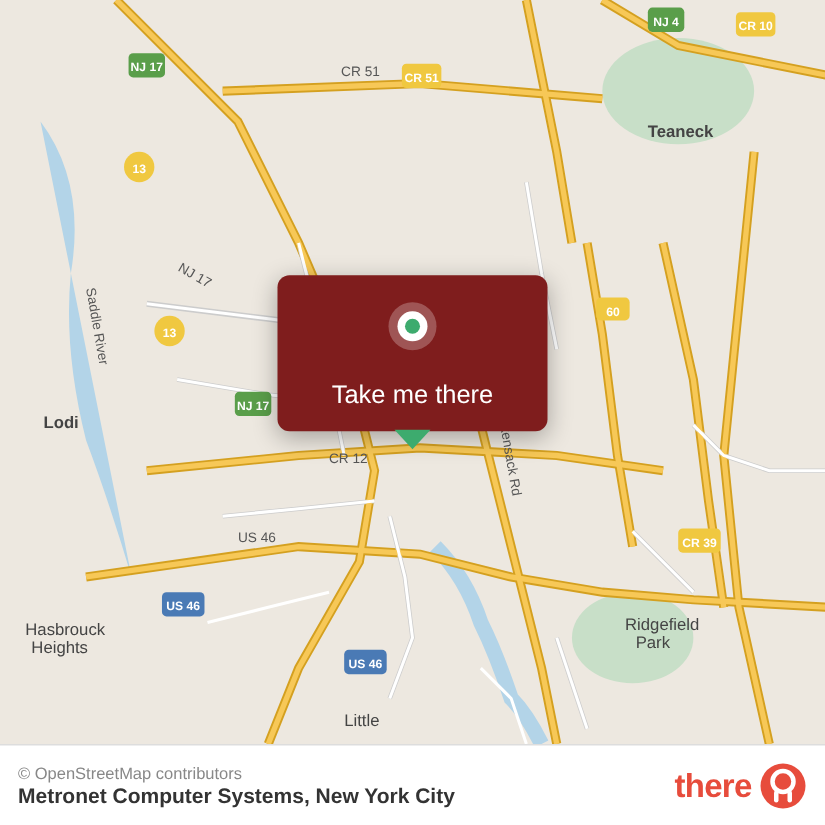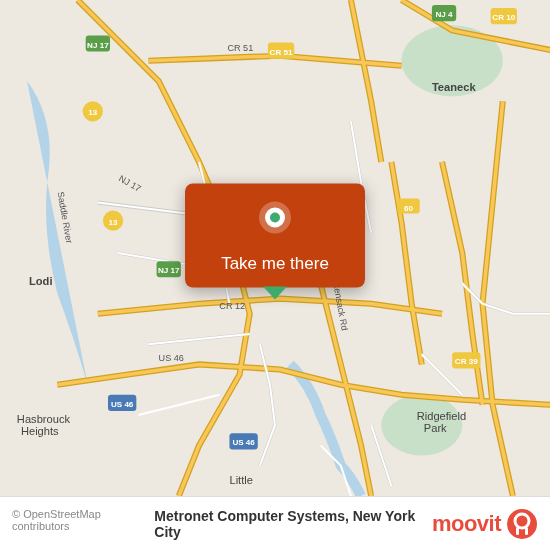--- a/index.html
+++ b/index.html
@@ -35,21 +35,21 @@
       position: absolute;
       top: 0; left: 0;
     }
 
     
     #take-me-card {
       position: absolute;
       top: 50%;
       left: 50%;
       transform: translate(-50%, -62%);
-      background: #c2410c;
+      background: #7f1d1d;
       border-radius: 8px;
       width: 180px;
       padding: 16px 20px 14px;
       display: flex;
       flex-direction: column;
       align-items: center;
       box-shadow: 0 4px 16px rgba(0,0,0,0.3);
       cursor: pointer;
       z-index: 10;
     }
@@ -98,21 +98,21 @@
 
     #moovit-logo-text {
       font-size: 22px;
       font-weight: bold;
       color: #e74c3c;
       letter-spacing: -0.5px;
     }
 
     #bottom-info {
       display: flex;
-      flex-direction: row;
+      flex-direction: column;
     }
 
     #attribution-text {
       font-size: 11px;
       color: #888;
     }
 
     #location-name {
       font-size: 14px;
       color: #333;
@@ -268,21 +268,21 @@
       <span id="take-me-label">Take me there</span>
     </div>
   </div>
 
   <div id="bottom-bar">
     <div id="bottom-info">
       <span id="attribution-text">© OpenStreetMap contributors</span>
       <span id="location-name">Metronet Computer Systems, New York City</span>
     </div>
     <div id="moovit-logo">
-      <span id="moovit-logo-text">moovit</span>
+      <span id="moovit-logo-text">there</span>
 
       <svg width="32" height="32" viewBox="0 0 32 32" style="margin-left:5px;">
         <circle cx="16" cy="16" r="15" fill="#e74c3c"></circle>
         <circle cx="16" cy="13" r="7" fill="none" stroke="white" stroke-width="3"></circle>
         <rect x="10" y="19" width="3" height="8" rx="1.5" fill="white"></rect>
         <rect x="19" y="19" width="3" height="8" rx="1.5" fill="white"></rect>
       </svg>
     </div>
   </div>
 </div>

